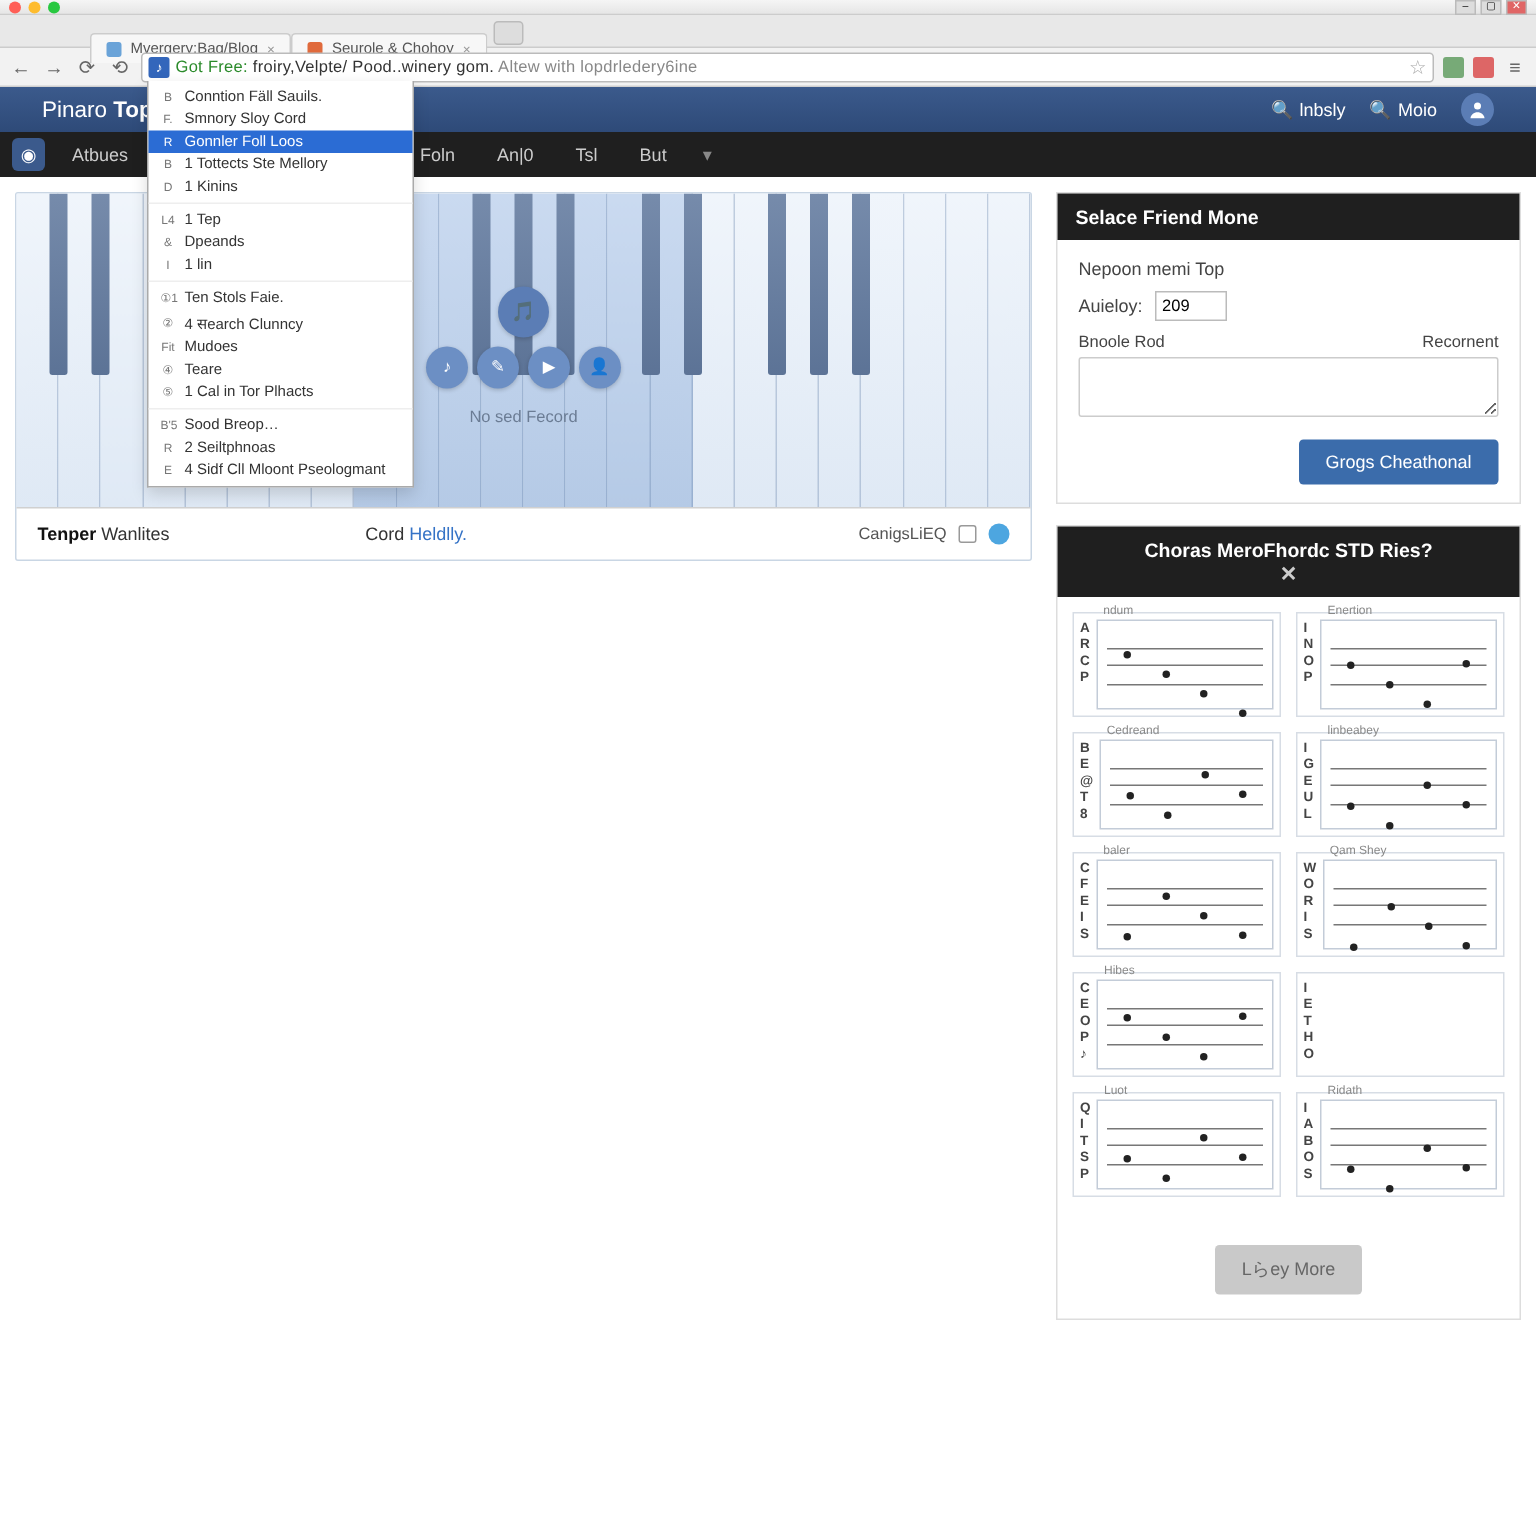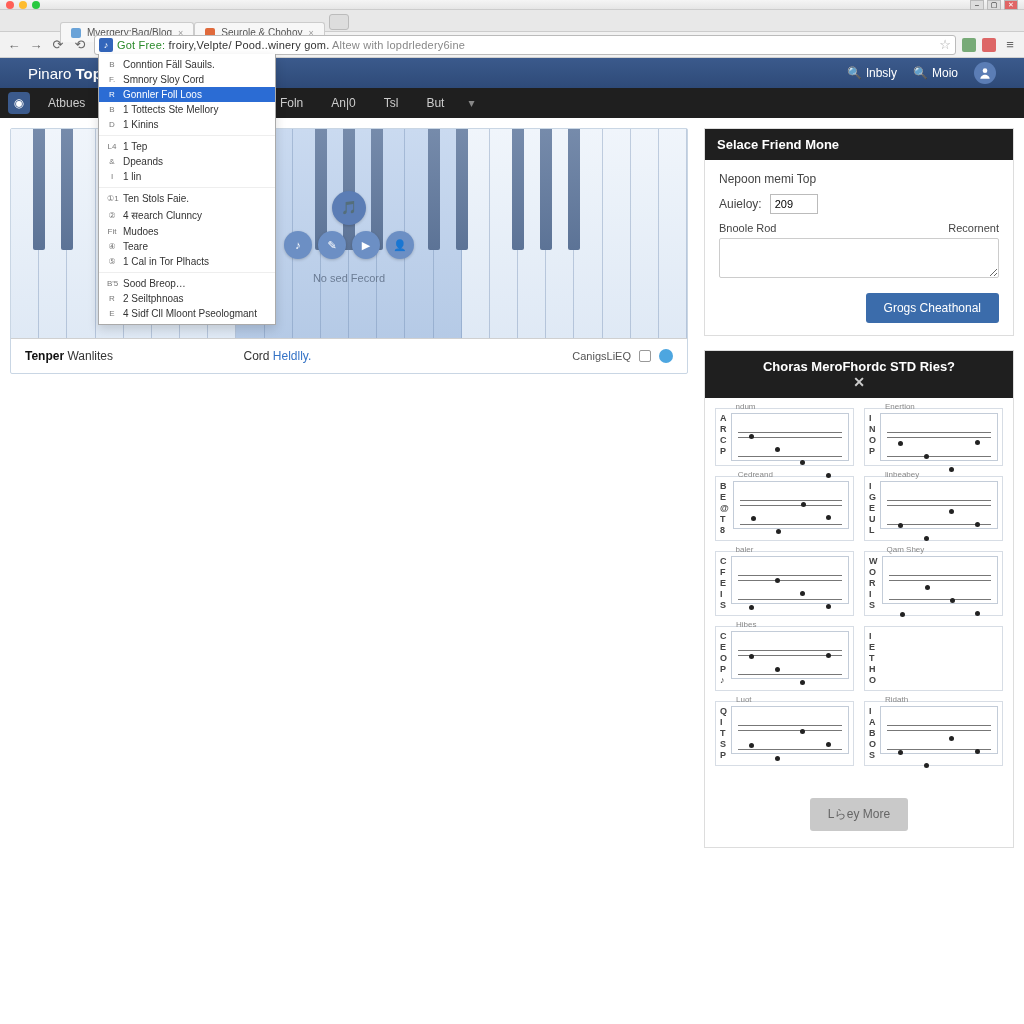--- a/index.html
+++ b/index.html
@@ -89,21 +89,21 @@
 .btn { display:inline-block; padding:8px 18px; background:#3b6cab; color:#fff; font-size:12px; border-radius:3px; margin-top:12px; float:right; cursor:pointer;}
 .btn.grey { background:#c9c9c9; color:#666; float:none; }
 
 
 .cpanel { border:1px solid #ddd; background:#fff; }
 .cphead { background:#1f1f1f; color:#fff; padding:8px 12px; font-size:13px; font-weight:bold; display:flex; justify-content:space-between; align-items:center;flex-direction:column;}
 .cclose { color:#ccc; cursor:pointer; font-size:14px;}
 .cgrid { padding:10px; display:grid; grid-template-columns:1fr 1fr; gap:10px; max-height:560px; overflow-y:auto;}
 .ccell { border:1px solid #d7dde5; background:#fff; padding:4px; display:flex; gap:4px; }
 .ccol { display:flex; flex-direction:column; font-size:9px; color:#444; line-height:11px; font-weight:bold;}
-.cmini { flex:1; border:1px solid #c3ccd8; height:48px; position:relative;}
+.cmini { flex:1; border:1px solid #c3ccd8; height:60px; position:relative;}
 .cname { position:absolute; top:-12px; left:4px; font-size:8px; color:#888;}
 .staff { position:absolute; left:6px; right:6px; top:50%; height:0; border-top:1px solid #777;}
 .staff.u { top:18px;} .staff.d { top:42px;}
 .note { position:absolute; width:5px; height:5px; background:#222; border-radius:50%;}
 .cmore { text-align:center; padding:10px 0 16px;}
 </style>
 </head>
 <body>
 
 <div class="winbar">

